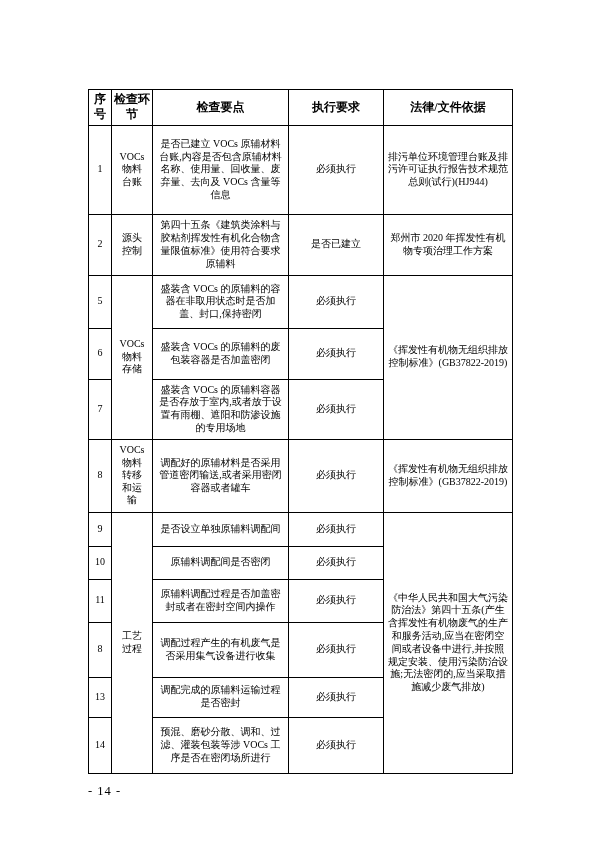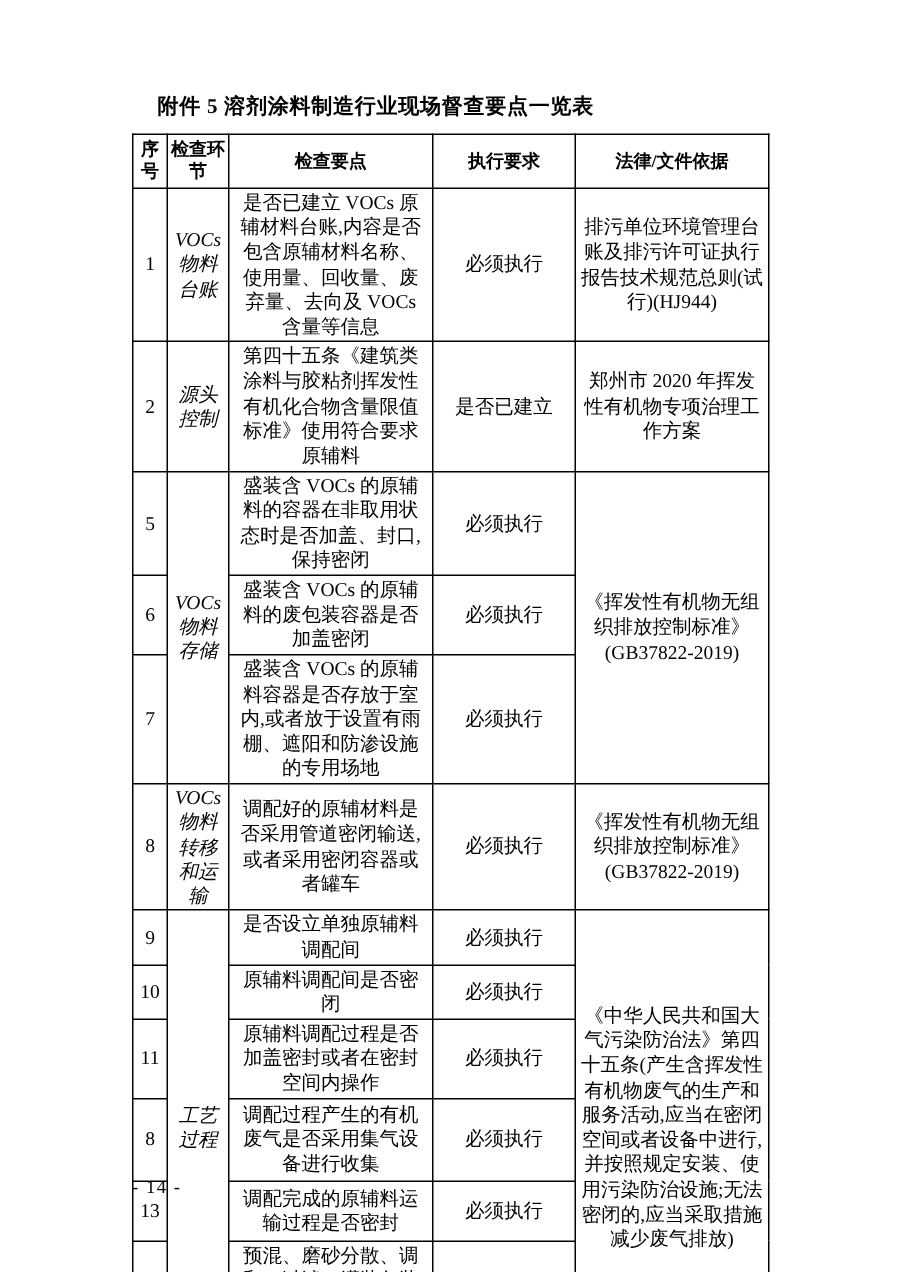--- a/index.html
+++ b/index.html
@@ -27,53 +27,51 @@
     left: 88px;
     top: 89px;
     width: 424px;
     border-collapse: collapse;
     table-layout: fixed;
   }
   .inspection th, .inspection td {
     border: 1px solid #000000;
     text-align: center;
     vertical-align: middle;
-    font-size: 13px;
+    font-size: 10px;
     line-height: 1.28;
     padding: 1px 2px;
     overflow: hidden;
   }
   .inspection th {
     font-weight: bold;
     font-size: 12px;
     padding: 2px 1px;
   }
   .inspection td.stage {
     white-space: pre-line;
     line-height: 1.25;
     padding: 1px 0;
-    font-style: italic;
   }
   .inspection td.point { padding: 1px 3px; }
   .inspection td.basis { padding: 1px 3px; }
   .page-number {
     position: absolute;
     left: 88px;
     top: 768px;
     font-size: 12.5px;
     letter-spacing: 1px;
     margin-top: 16px;
   }
 </style>
 </head>
 <body>
 
 <div class="page">
 
-  <div class="doc-title">附件 5  溶剂涂料制造行业现场督查要点一览表</div>
 
   <table class="inspection">
     <colgroup>
       <col style="width:23px">
       <col style="width:41px">
       <col style="width:136px">
       <col style="width:95px">
       <col style="width:129px">
     </colgroup>
     <thead>

